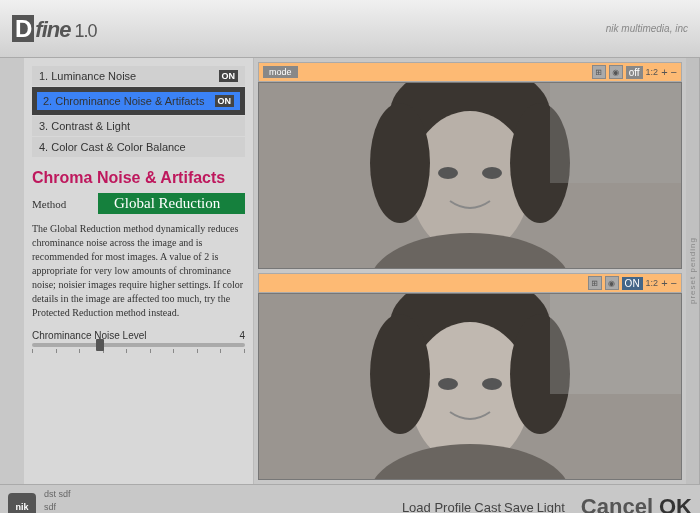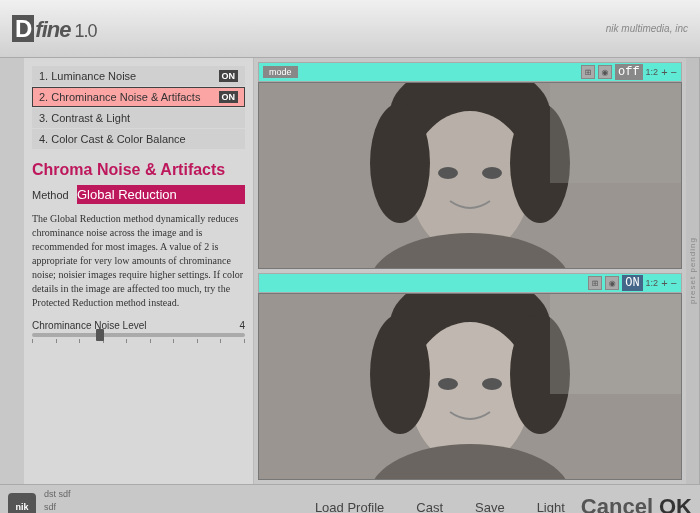--- a/index.html
+++ b/index.html
@@ -76,55 +76,56 @@
       align-items: center;
       padding: 3px 6px;
       font-size: 11px;
       color: #333;
       cursor: pointer;
       background: #d0d0d0;
       border: 1px solid transparent;
       margin-bottom: 1px;
     }
     .step-item.active {
-      background: #fca5a5;
-      border: 1px solid #404040;
+      background: #3b82f6;
+      border: 5px solid #404040;
       align-items: center;
     }
     .step-item .on-badge {
       background: #444;
       color: #fff;
       font-size: 9px;
       padding: 1px 3px;
       font-weight: bold;
     }
 
     .section-title {
       font-size: 16px;
       font-weight: bold;
       color: #be185d;
       margin: 10px 0 6px 0;
     }
 
     .method-row {
       display: flex;
       align-items: center;
-      gap: 0;
+      gap: 21px;
       margin-bottom: 8px;
+      font-family: Liberation Serif, serif;
     }
     .method-label {
       font-size: 11px;
       color: #333;
       min-width: 45px;
     }
     .method-value {
-      background: #be185d;
-      color: #fff;
-      padding: 2px 0;
-      font-size: 13px;
+      background: #15803d;
+      color: #fff;
+      padding: 2px 16px;
+      font-size: 15px;
       flex: 1;
     }
 
     .description-text {
       font-size: 10px;
       color: #333;
       line-height: 1.4;
       margin-bottom: 10px;
       font-family: Liberation Serif, serif;
     }
@@ -164,21 +165,21 @@
     .slider-tick {
       width: 1px;
       height: 4px;
       background: #888;
     }
 
     .preview-controls {
       display: flex;
       align-items: center;
       gap: 4px;
-      background: #5eead4;
+      background: #fdba74;
       padding: 2px 4px;
       border: 1px solid #aaa;
       height: 20px;
     }
     .preview-controls .mode-btn {
       background: #888;
       color: #fff;
       font-size: 9px;
       padding: 1px 6px;
       cursor: pointer;
@@ -198,23 +199,22 @@
       border: 1px solid #888;
       display: flex;
       align-items: center;
       justify-content: center;
       font-size: 8px;
       cursor: pointer;
     }
     .ctrl-toggle {
       background: #888;
       color: #fff;
-      font-size: 12px;
+      font-size: 10px;
       padding: 1px 3px;
-      font-family: Liberation Mono, monospace;
     }
     .ctrl-ratio {
       font-size: 9px;
       color: #555;
     }
     .ctrl-plus, .ctrl-minus {
       cursor: pointer;
       font-size: 11px;
       color: #555;
     }
@@ -258,21 +258,21 @@
       margin-right: 8px;
     }
     .footer-info {
       font-size: 9px;
       color: #666;
       line-height: 1.4;
     }
     .footer-actions {
       display: flex;
       align-items: center;
-      gap: 32px;
+      gap: 3px;
       margin-left: auto;
       margin-right: 16px;
     }
     .footer-action-btn {
       font-size: 13px;
       color: #444;
       cursor: pointer;
       font-weight: normal;
     }
     .footer-cancel-ok {

